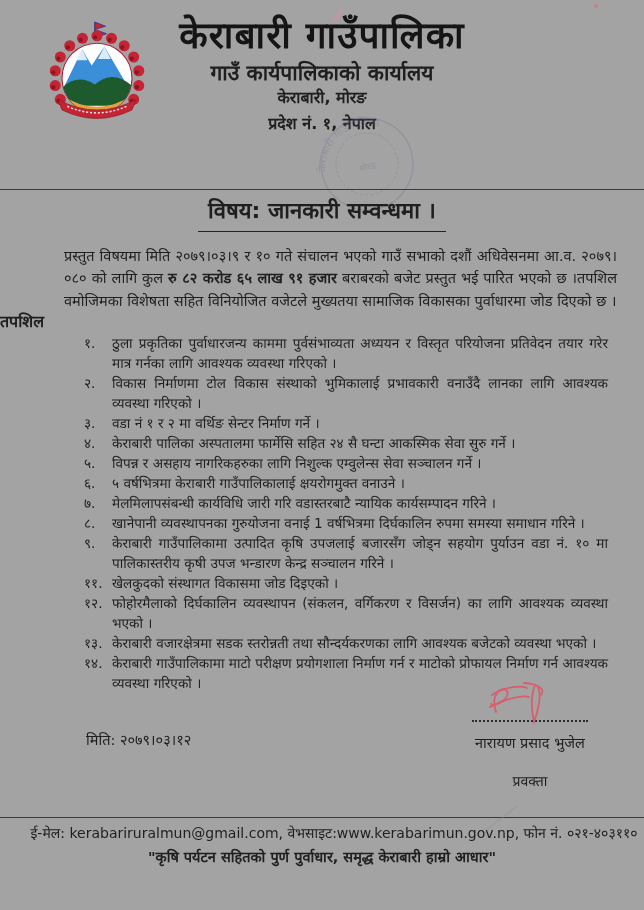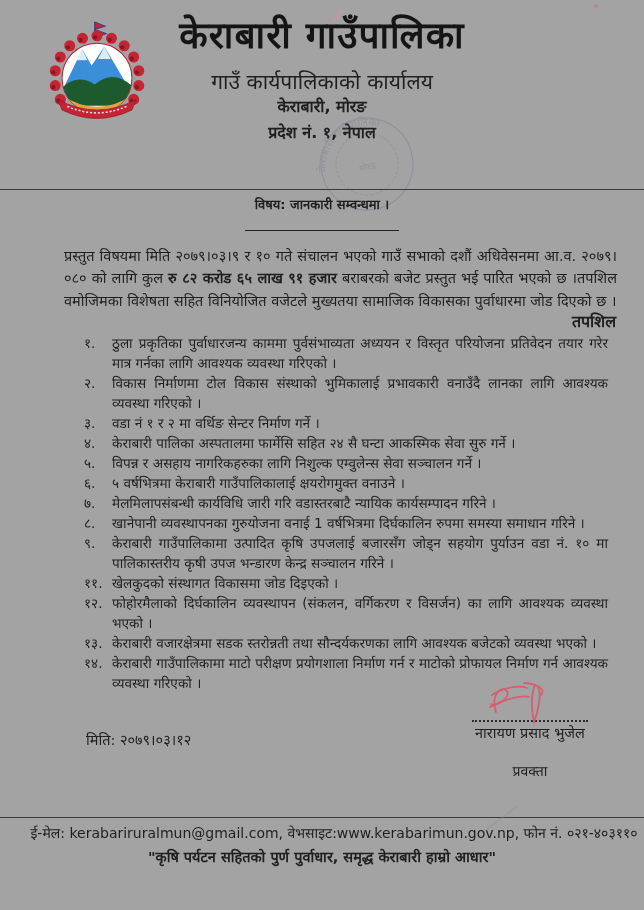--- a/index.html
+++ b/index.html
@@ -5,51 +5,51 @@
   html,body { margin:0; padding:0; background:#f3f2ef; }
   .page {
     position:relative; width:644px; height:910px; margin:0 auto;
     background:#a3a3a3; overflow:hidden; color:#1f1f1f;
     font-family:"DejaVu Sans", sans-serif;
   }
   
   .logo { position:absolute; left:44px; top:20px; width:106px; height:110px; }
   .head-text { position:absolute; left:0; top:14px; width:644px; text-align:center; }
   .muni-name { font-size:37px; font-weight:700; letter-spacing:1px; line-height:44px; color:#151515; }
-  .office-name { font-size:21px; font-weight:400; margin-top:9px; }
+  .office-name { font-size:21px; font-weight:700; }
   .addr-line { font-size:16px; font-weight:700; }
   .prov-line { font-size:16px; font-weight:700; margin-top:4px; }
   
   .ref-block { position:absolute; left:54px; top:146px; font-size:14.5px; line-height:24px; }
   .top-rule { position:absolute; left:0; top:189px; width:644px; height:1.3px; background:#3a3a3a; }
   .subject-wrap { position:absolute; left:0; top:194px; width:644px; text-align:center; }
   .subject {
-    display:inline-block; font-size:13px; font-weight:600;
-    border-bottom:1.6px solid #232323; padding:0 10px 17px 10px;
+    display:inline-block; font-size:22px; font-weight:600;
+    border-bottom:1.6px solid #232323; padding:0 10px 7px 10px;
   }
   
   .stamp { position:absolute; left:292px; top:104px; width:150px; height:122px; pointer-events:none; }
   
   .para {
     position:absolute; left:64px; top:230px; width:553px;
     font-size:14.5px; line-height:22.5px; text-align:justify;
   }
   .para .bold { font-weight:700; }
-  .annex-heading { position:absolute; left:0; top:310px; width:616px; text-align:right; font-size:16px; font-weight:700; }
+  .annex-heading { position:absolute; left:0; top:310px; width:616px; text-align:left; font-size:16px; font-weight:700; }
   .annex-list { position:absolute; left:84px; top:333px; width:524px; font-size:13.6px; line-height:20px; }
   .li { display:flex; }
   .li .num { width:28px; flex:0 0 28px; }
   .li .txt { flex:1; text-align:justify; }
   
   .date-line { position:absolute; left:86px; top:729px; font-size:14.5px; }
   .sig-block { position:absolute; left:440px; top:680px; width:180px; text-align:center; }
   .sig-ink { position:relative; height:40px; }
   .sig-ink svg { position:absolute; left:32px; top:0; }
   .dotted-line { width:116px; margin:0 auto; border-bottom:2.2px dotted #2c2c2c; height:0; }
-  .sig-name { margin-top:0; font-size:14.5px; }
+  .sig-name { margin-top:10px; font-size:14.5px; }
   .sig-title { margin-top:19px; font-size:14px; }
   
   .footer-rule { position:absolute; left:0; top:817px; width:644px; height:1.3px; background:#3a3a3a; }
   .contact-line { position:absolute; left:0; top:823px; width:644px; text-align:center; font-size:14px;margin-left:12px; }
   .slogan-line { position:absolute; left:0; top:846px; width:644px; text-align:center; font-size:14.5px; font-weight:600; }
   
   .red-dot { position:absolute; left:594px; top:4px; width:4px; height:4px; border-radius:50%; background:#e06a6a; opacity:.55; }
   .pink-mark { position:absolute; left:337px; top:8px; width:2px; height:15px; background:#e58c95; opacity:.65; transform:rotate(32deg); }
   .pencil-mark { position:absolute; left:500px; top:798px; width:1.6px; height:42px; background:#8f8f8f; opacity:.35; transform:rotate(-128deg); }
 </style>

